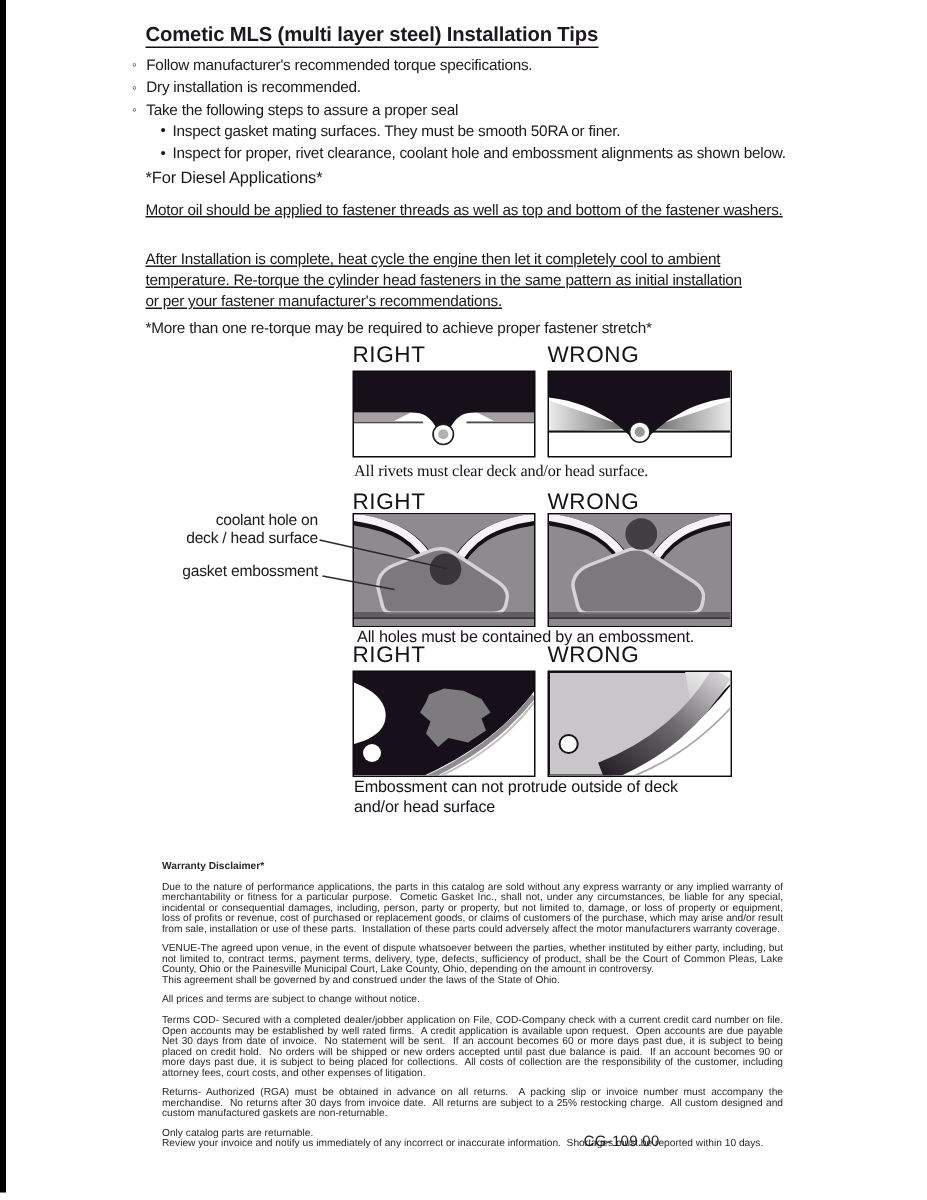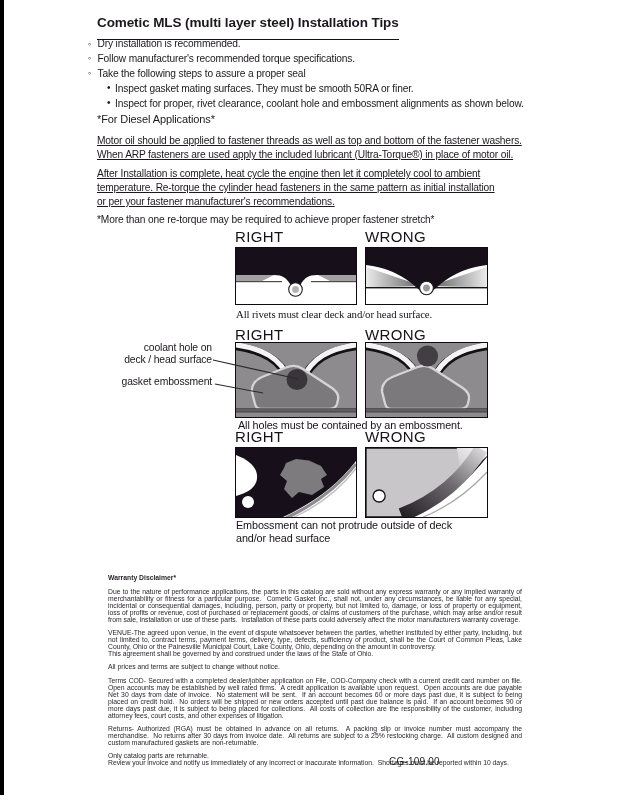--- a/index.html
+++ b/index.html
@@ -4,21 +4,21 @@
 <style>
   html,body{margin:0;padding:0;}
   body{
     width:618px;height:800px;position:relative;background:#ffffff;
     font-family:"Liberation Sans", sans-serif;color:#1c181d;overflow:hidden;
   }
   .abs{position:absolute;}
   #edge-bar{left:0;top:0;width:4px;height:795px;background:#000;}
   
   #page-title{left:97px;top:15px;font-size:13.5px;font-weight:bold;letter-spacing:-0.1px;white-space:nowrap;}
-  #page-title .ul{border-bottom:1.6px solid #14101a;padding-bottom:9px;display:inline-block;}
+  #page-title .ul{border-bottom:1.6px solid #14101a;padding-bottom:1px;display:inline-block;}
   
   #tips{left:88px;top:38px;font-size:10.2px;letter-spacing:-0.15px;}
   .b-row{height:14.8px;white-space:nowrap;}
   .b-row .mk{display:inline-block;width:9.5px;font-size:9px;vertical-align:0.5px;}
   .b-row.sub{padding-left:19px;}
   .b-row.sub .mk{width:8px;font-size:10px;}
   
   #diesel-heading{left:97px;top:113px;font-size:11px;font-weight:normal;letter-spacing:-0.1px;white-space:nowrap;}
   .para{left:97px;font-size:10.2px;letter-spacing:-0.15px;line-height:14px;}
   .para div{white-space:nowrap;text-decoration:underline;}
@@ -48,32 +48,31 @@
 </head>
 <body>
 
 <div class="abs" id="edge-bar"></div>
 
 <div class="abs" id="page-title">
   <span class="ul">Cometic MLS (multi layer steel) Installation Tips</span>
 </div>
 
 <div class="abs" id="tips">
+  <div class="b-row"><span class="mk">◦</span><span>Follow manufacturer's recommended torque specifications.</span></div>
   <div class="b-row"><span class="mk">◦</span><span>Dry installation is recommended.</span></div>
-  <div class="b-row"><span class="mk">◦</span><span>Follow manufacturer's recommended torque specifications.</span></div>
   <div class="b-row"><span class="mk">◦</span><span>Take the following steps to assure a proper seal</span></div>
   <div class="b-row sub"><span class="mk">•</span><span>Inspect gasket mating surfaces.  They must be smooth 50RA or finer.</span></div>
   <div class="b-row sub"><span class="mk">•</span><span>Inspect for proper, rivet clearance, coolant hole and embossment alignments as shown below.</span></div>
 </div>
 
 <div class="abs" id="diesel-heading">*For Diesel Applications*</div>
 
 <div class="abs para" id="diesel-para1">
   <div>Motor oil should be applied to fastener threads as well as top and bottom of the fastener washers.</div>
-  <div>When ARP fasteners are used apply the included lubricant (Ultra-Torque®) in place of motor oil.</div>
 </div>
 <div class="abs para" id="diesel-para2">
   <div>After Installation is complete, heat cycle the engine then let it completely cool to ambient</div>
   <div>temperature. Re-torque the cylinder head fasteners in the same pattern as initial installation</div>
   <div>or per your fastener manufacturer's recommendations.</div>
 </div>
 <div class="abs" id="diesel-note">*More than one re-torque may be required to achieve proper fastener stretch*</div>
 
 <div class="abs dlabel col-l" style="top:228px;">RIGHT</div>
 <div class="abs dlabel col-r" style="top:228px;">WRONG</div>

